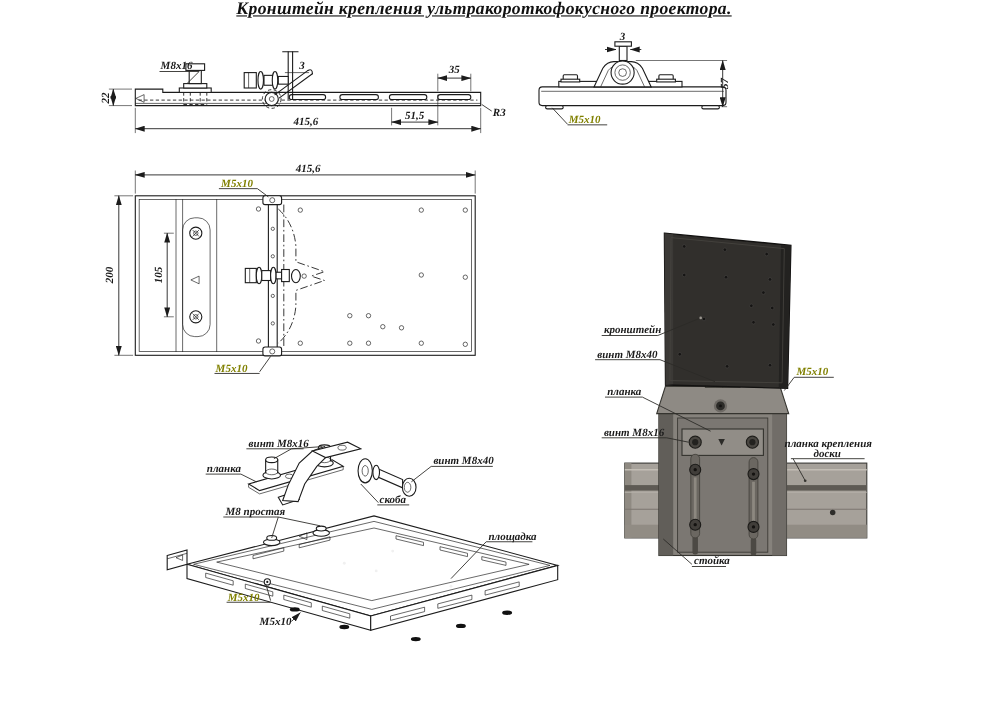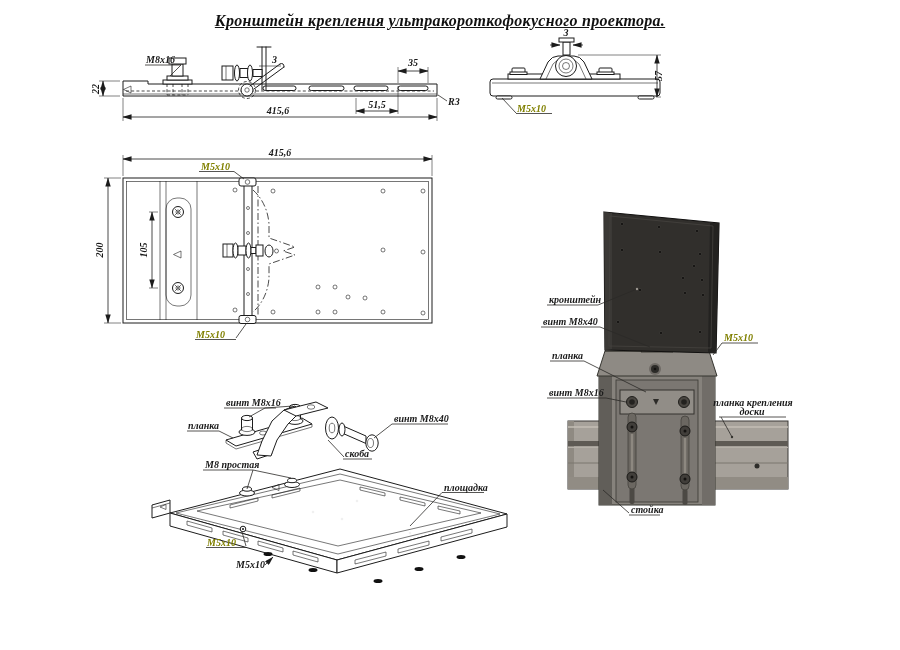--- a/index.html
+++ b/index.html
@@ -1,18 +1,18 @@
 <!DOCTYPE html>
 <html><head>
 <meta charset="utf-8">
 <style>
   html,body{margin:0;padding:0;background:#fff;}
   .sheet{position:relative;width:900px;height:650px;background:#fff;overflow:hidden;
          font-family:"Liberation Serif",serif;}
-  .title{position:absolute;top:12px;left:0;width:880px;text-align:center;
+  .title{position:absolute;top:0;left:0;width:880px;text-align:center;
          font:bold italic 16px "Liberation Serif",serif;color:#111;
          text-decoration:underline;letter-spacing:.3px;}
   svg{position:absolute;top:0;left:0;}
   .s   {stroke:#1c1c1c;stroke-width:1;fill:none;stroke-linecap:round;}
   .sw  {stroke:#1c1c1c;stroke-width:1;fill:#fff;}
   .thin{stroke:#1c1c1c;stroke-width:.6;fill:none;}
   .dash{stroke:#1c1c1c;stroke-width:.8;fill:none;stroke-dasharray:3 2.2;}
   .ddot{stroke:#1c1c1c;stroke-width:.8;fill:none;stroke-dasharray:7 2.5 1.5 2.5;}
   .ldr {stroke:#2b2a27;stroke-width:.8;fill:none;}
   .dim {stroke:#1c1c1c;stroke-width:.8;fill:none;}

